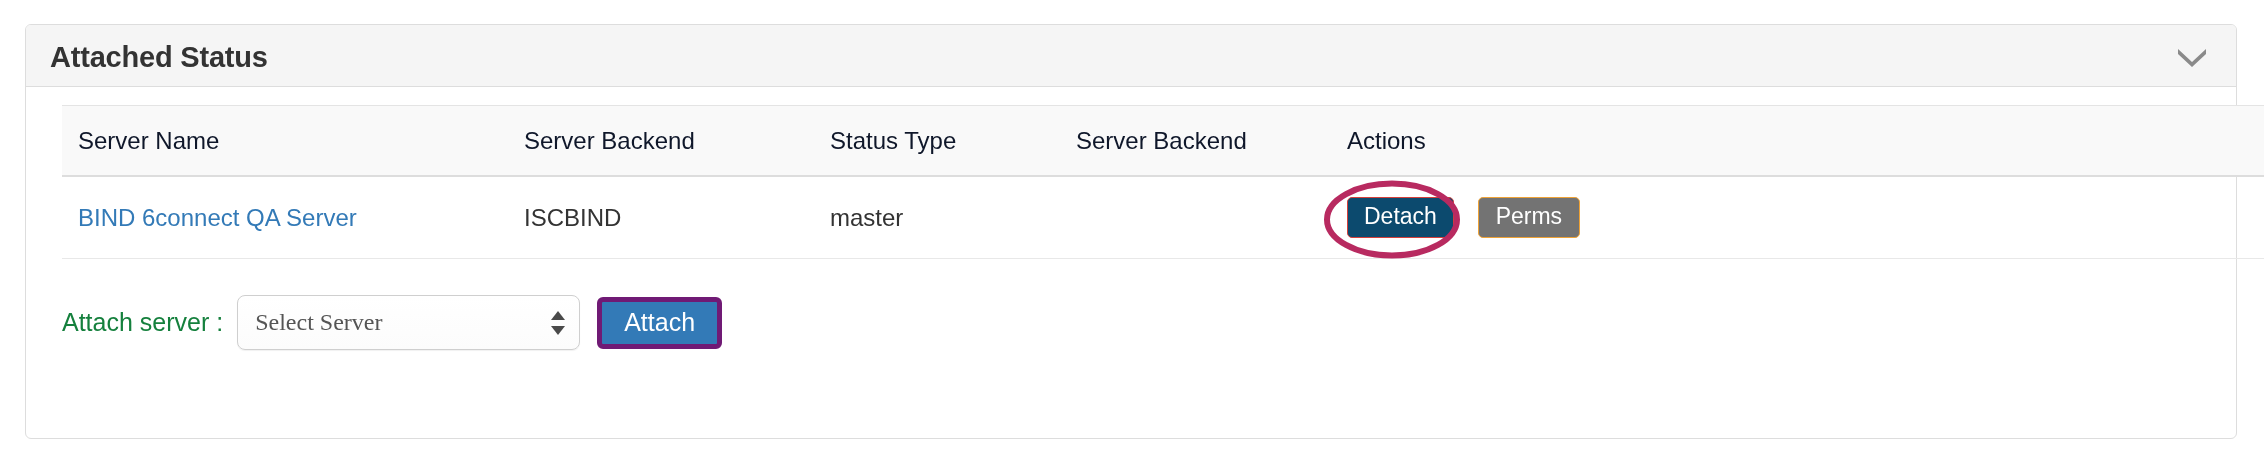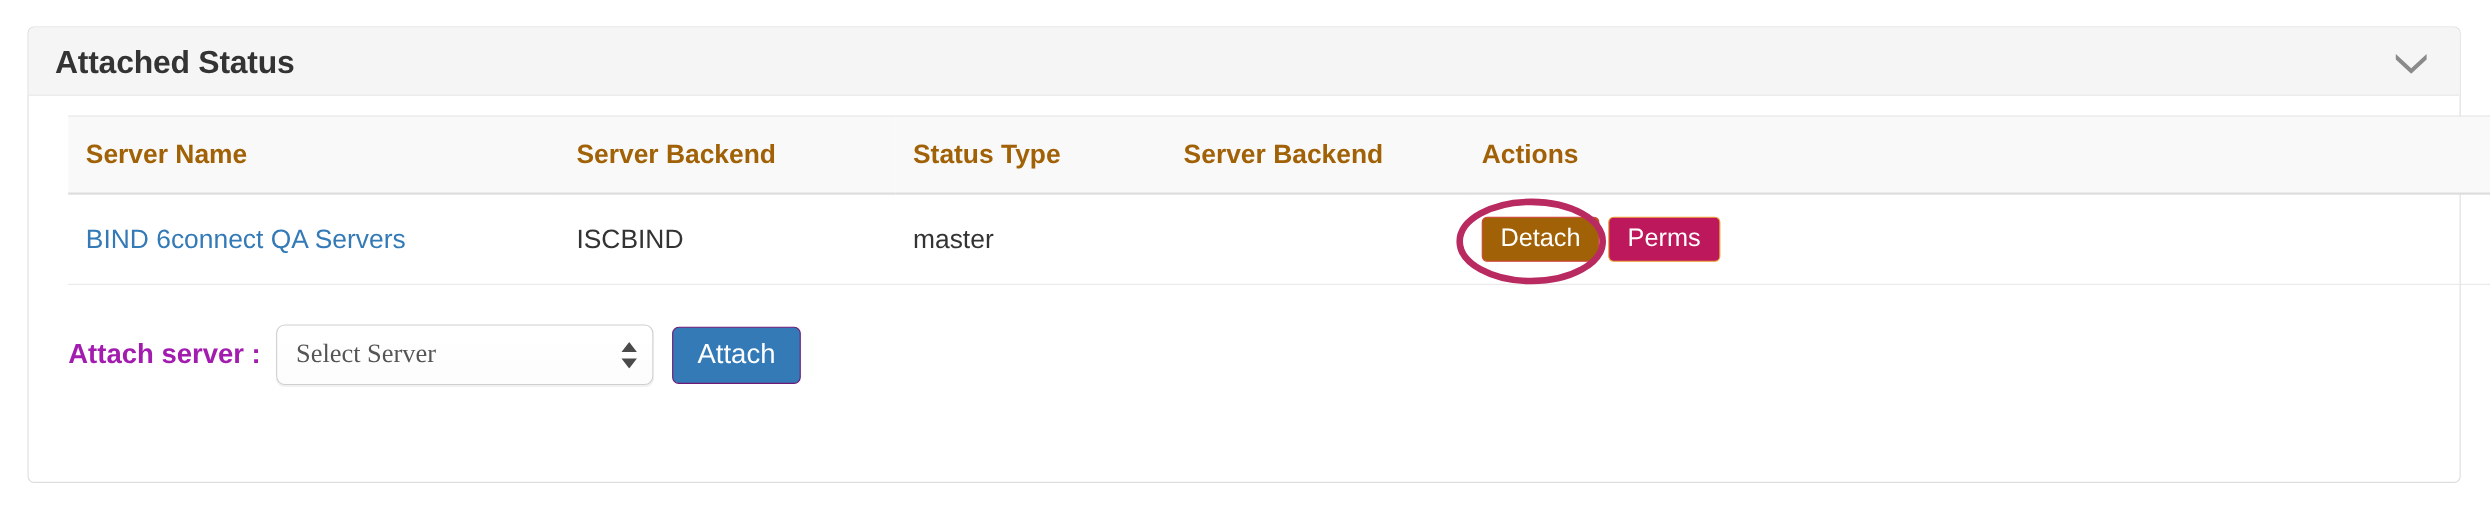--- a/index.html
+++ b/index.html
@@ -72,22 +72,22 @@
     left: 36px;
     top: 18px;
     width: 2137px;
     border-collapse: collapse;
     table-layout: fixed;
   }
   .srv-table th {
     background: #f9f9f9;
     text-align: left;
     font-size: 24px;
-    font-weight: bold;
-    color: #a16207;
+    font-weight: normal;
+    color: #0f172a;
     padding: 21px 0 20px 16px;
     border-top: 1px solid #e4e4e4;
     border-bottom: 2px solid #dddddd;
     white-space: nowrap;
   }
   .srv-table td {
     font-size: 24px;
     color: #333333;
     padding: 20px 0 20px 16px;
     border-bottom: 1px solid #e8e8e8;
@@ -124,31 +124,31 @@
     padding: 9px 16px 11px 16px;
     cursor: pointer;
     white-space: nowrap;
     box-sizing: border-box;
     height: 41px;
     display: inline-flex;
     align-items: center;
     justify-content: center;
   }
   .btn-detach {
-    background: #a16207;
+    background: #0c4a6e;
     border-color: #d43f3a;
     min-width: 105px;
     position: relative;
     z-index: 2;
   }
   .btn-perms {
-    background: #be185d;
+    background: #737373;
     border-color: #eea236;
     min-width: 102px;
-    margin-left: 8px;
+    margin-left: 24px;
     z-index: 1;
   }
 
   
   .highlight-ellipse {
     position: absolute;
     left: -24px;
     top: -17px;
     width: 138px;
     height: 79px;
@@ -160,22 +160,22 @@
   
   .attach-form {
     position: absolute;
     left: 36px;
     top: 208px;
     display: flex;
     align-items: center;
   }
   .attach-label {
     font-size: 25px;
-    font-weight: bold;
-    color: #a21caf;
+    font-weight: normal;
+    color: #15803d;
     white-space: nowrap;
     margin-right: 14px;
   }
   .select-wrap {
     position: relative;
     width: 343px;
     height: 55px;
     background: linear-gradient(#ffffff, #fcfcfc);
     border: 1px solid #cfcfcf;
     border-radius: 8px;
@@ -200,21 +200,21 @@
     display: flex;
     flex-direction: column;
     align-items: center;
     gap: 4px;
   }
   .select-stepper svg { display: block; }
 
   .btn-attach {
     margin-left: 17px;
     background: #337ab7;
-    border: 1px solid #701a75;
+    border: 5px solid #701a75;
     border-radius: 6px;
     color: #ffffff;
     font-family: "Liberation Sans", sans-serif;
     font-size: 25px;
     padding: 0 22px;
     height: 52px;
     display: inline-flex;
     align-items: center;
     justify-content: center;
     cursor: pointer;
@@ -247,21 +247,21 @@
           <th class="col-name">Server Name</th>
           <th class="col-backend">Server Backend</th>
           <th class="col-type">Status Type</th>
           <th class="col-status">Server Backend</th>
           <th class="col-actions">Actions</th>
         </tr>
       </thead>
       <tbody>
         <tr>
           <td>
-            <span class="server-link">BIND 6connect QA Servers</span>
+            <span class="server-link">BIND 6connect QA Server</span>
           </td>
           <td>ISCBIND</td>
           <td>master</td>
           <td></td>
           <td class="actions-cell">
             <span class="btn-group">
 
               <span class="highlight-ellipse">
                 <svg width="138" height="79" viewBox="0 0 138 79">
                   <ellipse cx="69" cy="39.5" rx="65" ry="36" fill="none" stroke="#b82a60" stroke-width="6"></ellipse>

